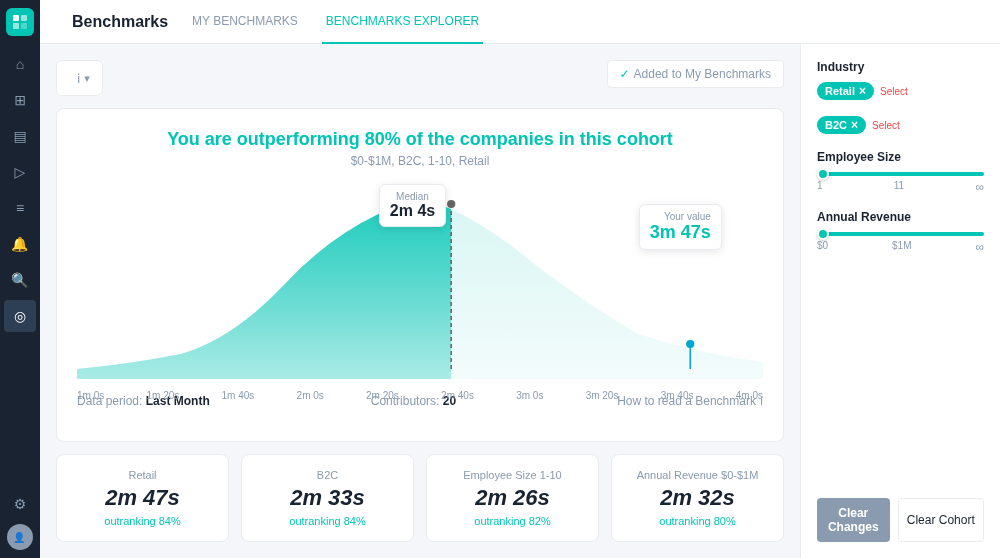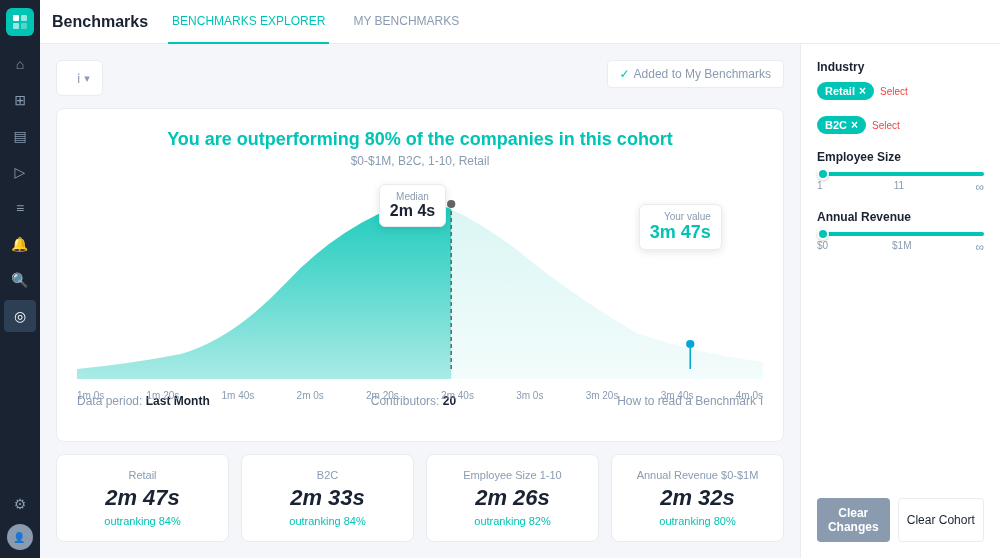--- a/index.html
+++ b/index.html
@@ -63,21 +63,21 @@
       flex-direction: column;
       overflow: hidden;
     }
 
     
     .topnav {
       background: #fff;
       border-bottom: 1px solid #e8ecf0;
       display: flex;
       align-items: center;
-      padding: 0 12px;
+      padding: 0 32px;
       height: 44px;
       gap: 20px;
       flex-shrink: 0;
     }
     .topnav-title {
       font-size: 16px;
       font-weight: 600;
       color: #1a2332;
     }
     .topnav-tab {
@@ -404,22 +404,22 @@
   <div class="sidebar-bottom">
     <div class="sidebar-icon">⚙</div>
     <div class="avatar">👤</div>
   </div>
 </div>
 
 <div class="main">
 
   <div class="topnav">
     <span class="topnav-title">Benchmarks</span>
+    <div class="topnav-tab">MY BENCHMARKS</div>
     <div class="topnav-tab active">BENCHMARKS EXPLORER</div>
-    <div class="topnav-tab">MY BENCHMARKS</div>
   </div>
 
   <div class="content">
 
     <div class="left-panel">
 
       <div class="top-row">
         <div class="metric-selector">
           <div class="metric-info">
             <span style="color:#8a9bb0;font-size:13px;">ℹ</span>

